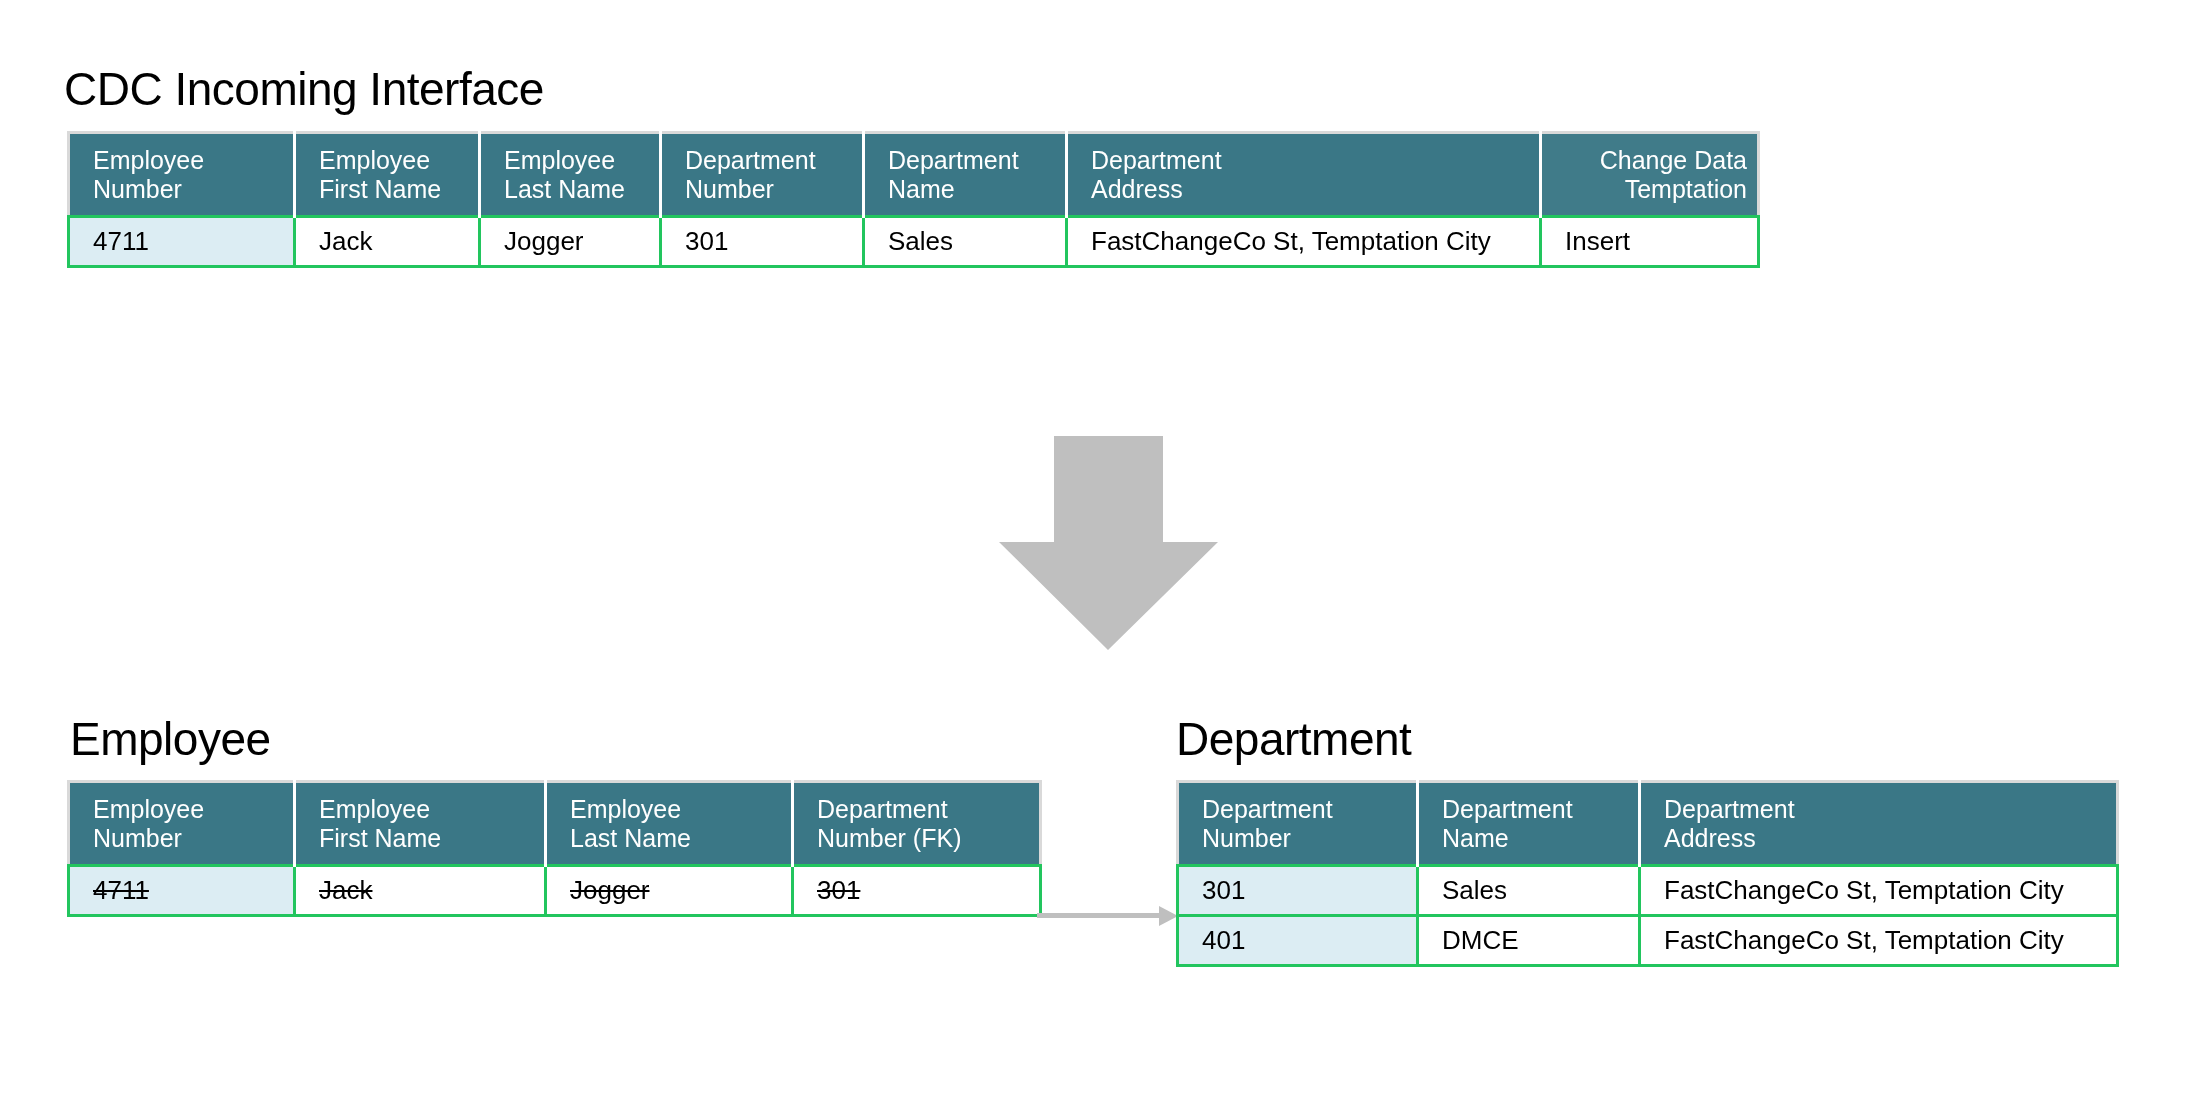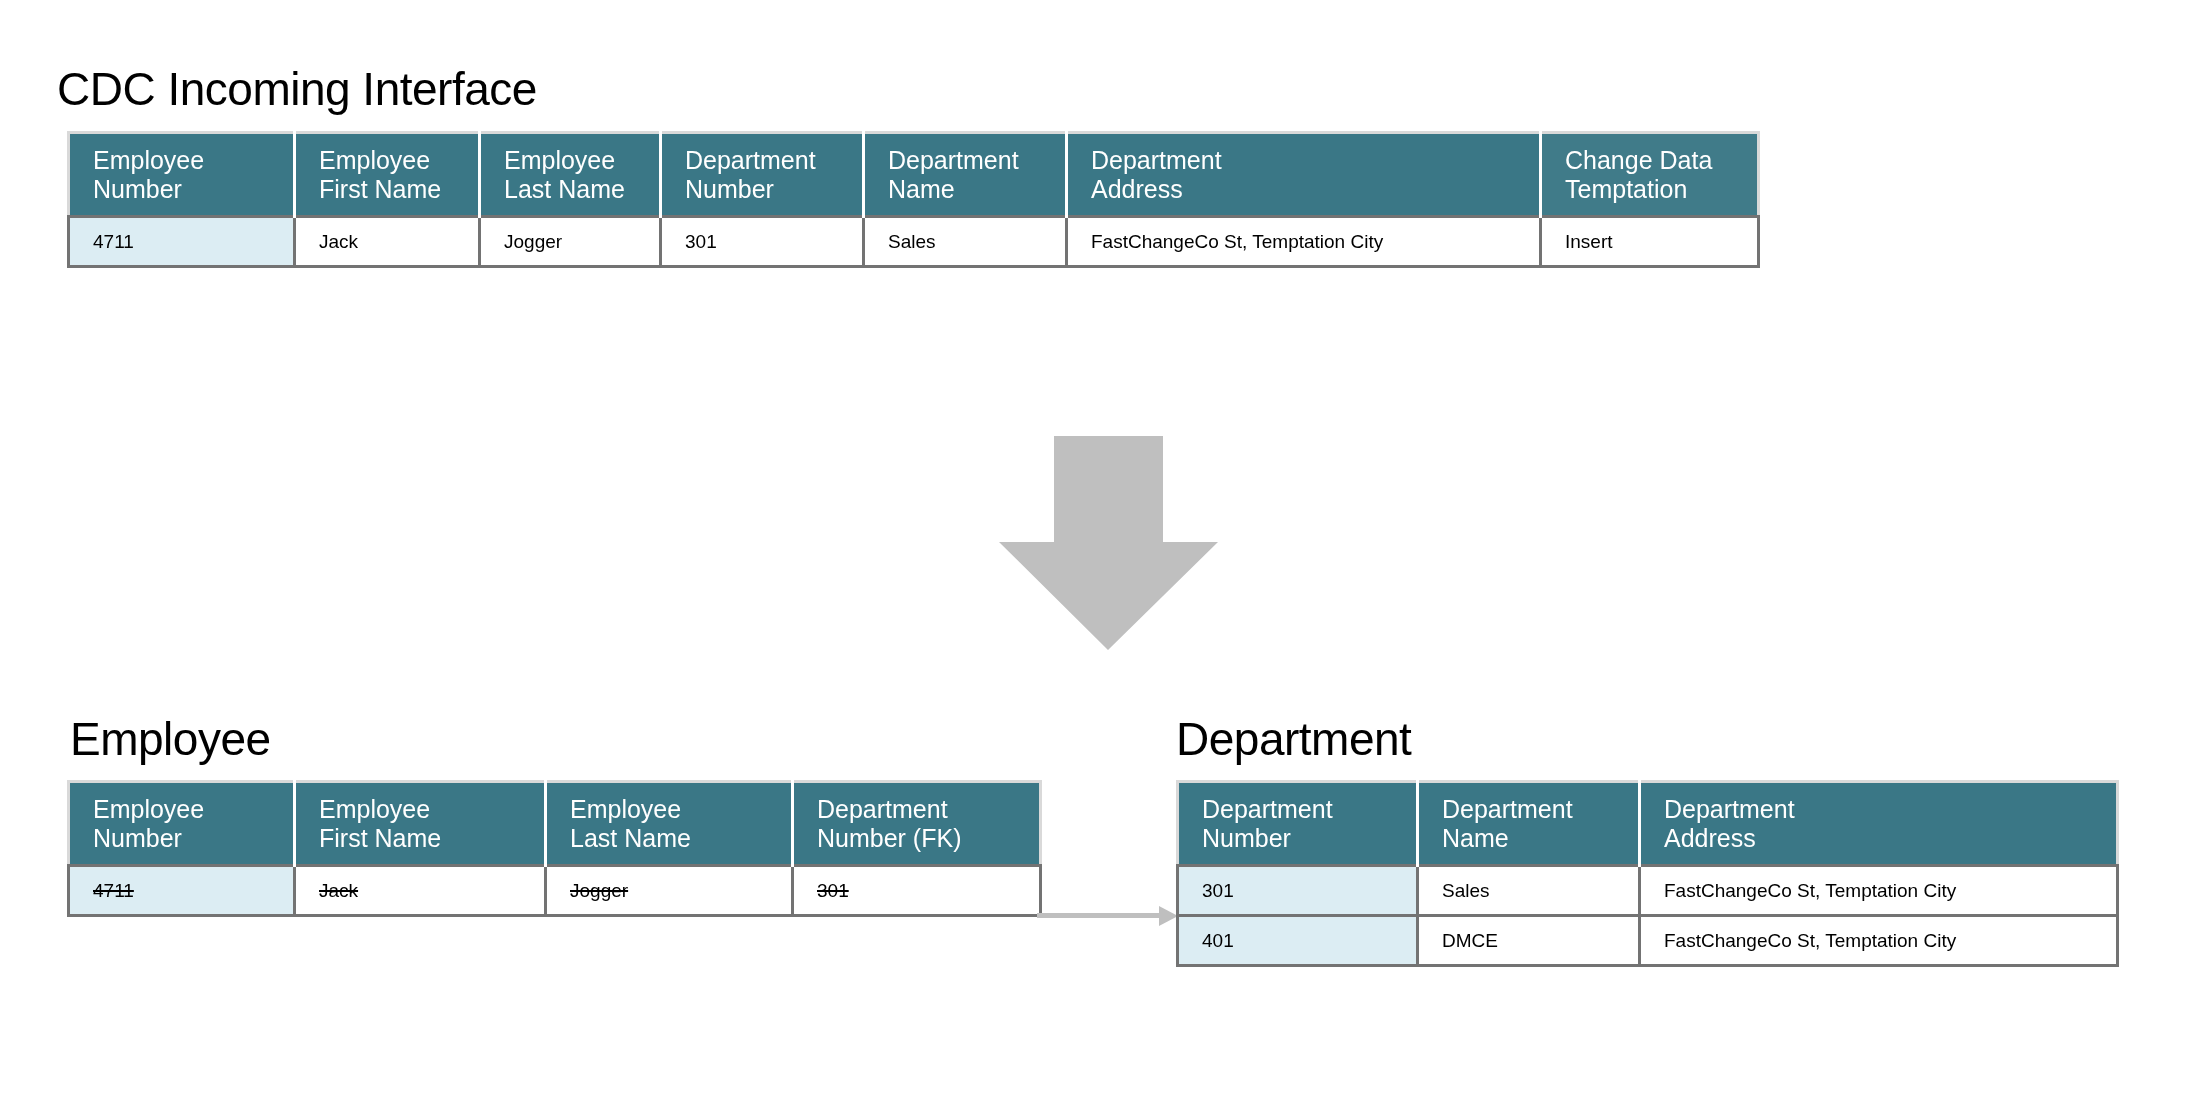--- a/index.html
+++ b/index.html
@@ -16,35 +16,35 @@
     border: 3px solid #d9d9d9;
   }
   table.tbl th {
     background: #3a7786; color: #ffffff; text-align: left; vertical-align: middle;
     font-weight: 400; font-size: 25px; line-height: 29px;
     padding: 0 10px 0 23px; border-left: 3px solid #ffffff; height: 84px;
     box-sizing: border-box;
   }
   table.tbl th:first-child { border-left: none; }
   table.tbl th span { display: block; white-space: nowrap; }
-  table.tbl th.light { font-weight: 400; opacity: 0.97; }
+  table.tbl th.light { font-weight: 400; opacity: 0.97; text-align: right; }
   table.tbl td {
-    background: #ffffff; font-size: 19px; padding: 0 10px 0 23px;
-    border: 3px solid #737373; white-space: nowrap; height: 50px;
+    background: #ffffff; font-size: 26px; padding: 0 10px 0 23px;
+    border: 3px solid #22c55e; white-space: nowrap; height: 50px;
     box-sizing: border-box; vertical-align: middle;
   }
   table.tbl td.key { background: #dcedf3; }
   table.tbl tr.deleted td span { text-decoration: line-through; text-decoration-thickness: 2px; }
   .down-arrow { position: absolute; left: 999px; top: 436px; }
   .fk-connector { position: absolute; left: 1037px; top: 905px; }
 </style>
 </head>
 <body>
 
-<h1 class="section-title" style="left:57px; top:66px;">CDC Incoming Interface</h1>
+<h1 class="section-title" style="left:64px; top:66px;">CDC Incoming Interface</h1>
 
 <table class="tbl" style="left:67px; top:131px; width:1690px;">
   <colgroup>
     <col style="width:226px">
       <col style="width:185px">
       <col style="width:181px">
     <col style="width:203px">
       <col style="width:203px">
       <col style="width:474px">
       <col style="width:218px">

